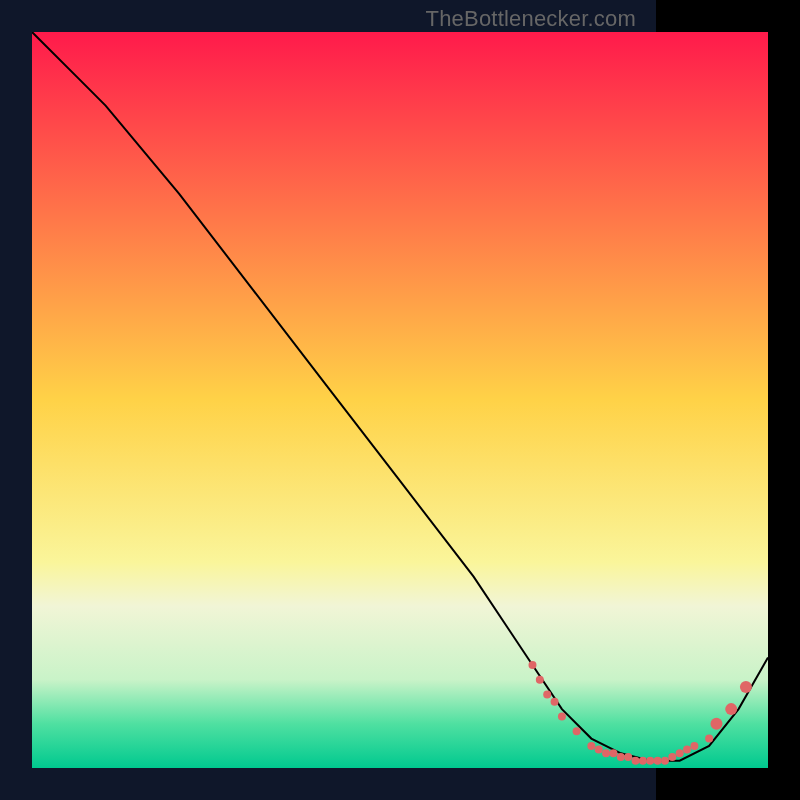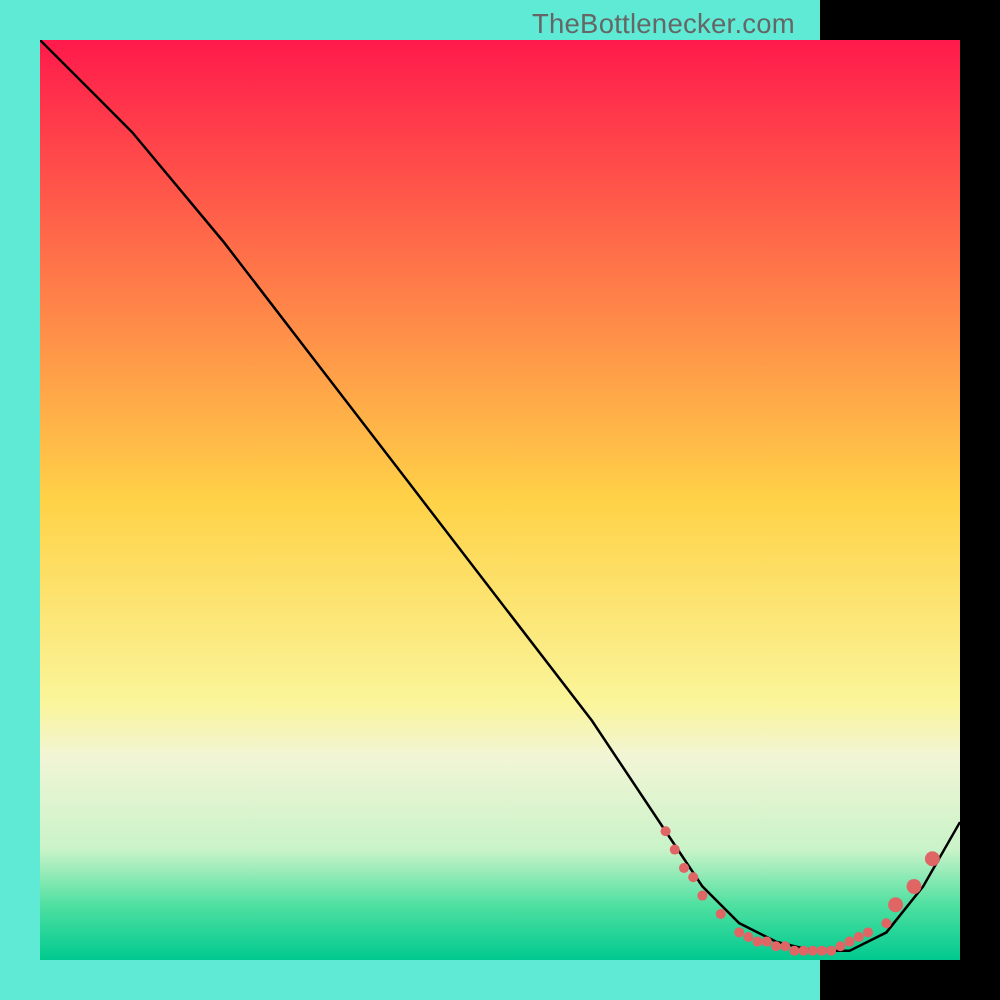--- a/index.html
+++ b/index.html
@@ -8,21 +8,21 @@
     width: 800px;
     height: 800px;
     background: #000;
     overflow: hidden;
     font-family: Arial, Helvetica, sans-serif;
   }
   .stage {
     position: relative;
     width: 656px;
     height: 800px;
-    background: #5eead4;
+    background: #0f172a;
     text-align: center;
   }
   .plot {
     position: absolute;
     left: 32px;
     top: 32px;
     width: 736px;
     height: 736px;
   }
   .plot svg {

